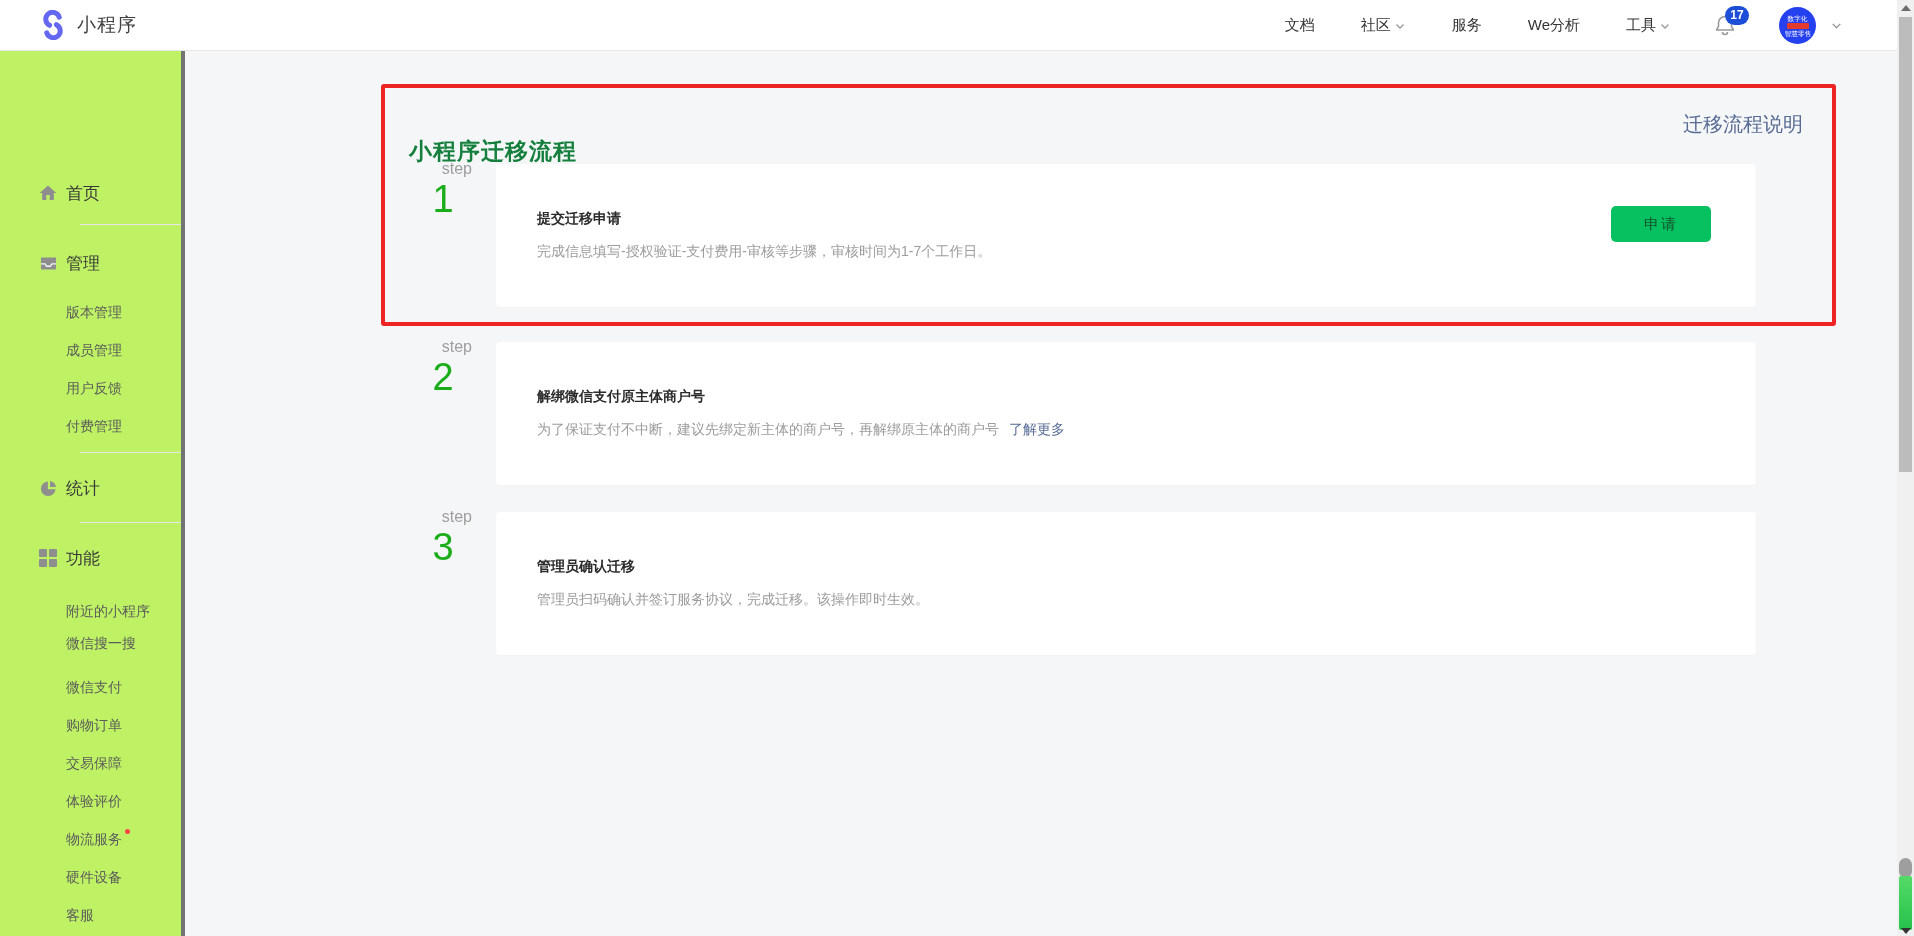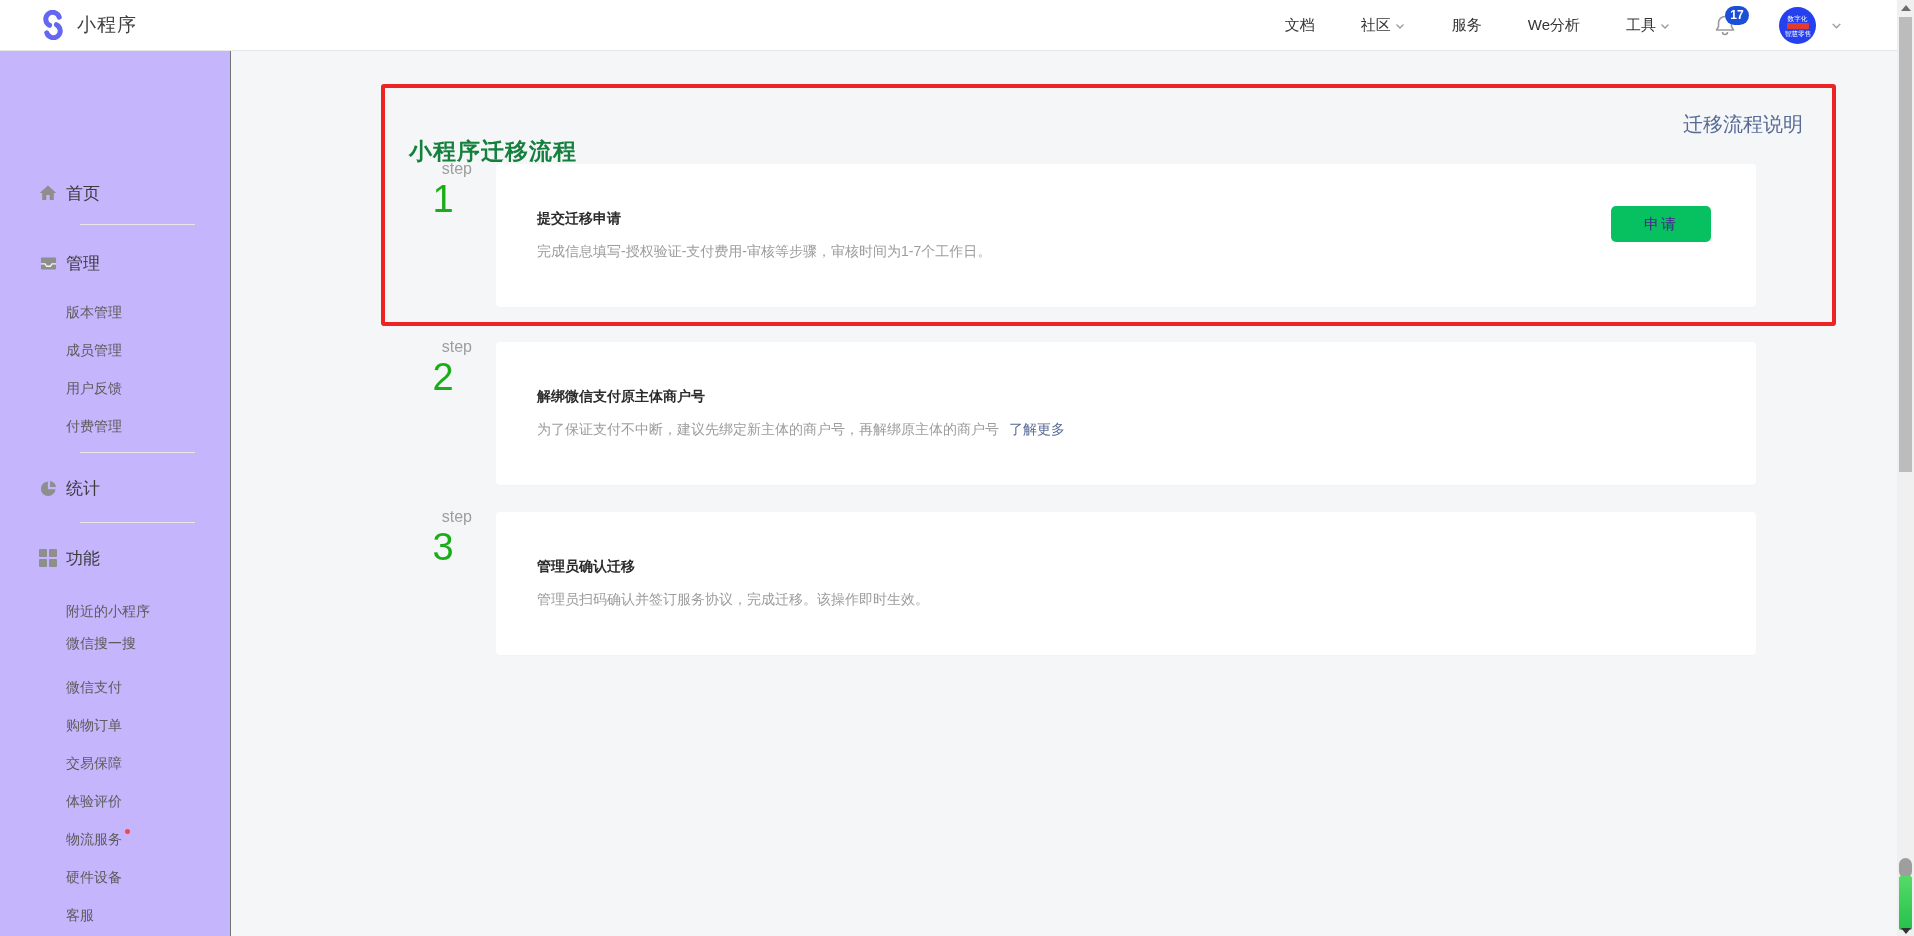--- a/index.html
+++ b/index.html
@@ -21,22 +21,22 @@
     background:#1d4ed8; color:#fff; font-size:12px; font-weight:bold; border-radius:10px;
     display:flex; align-items:center; justify-content:center; padding:0 5px; }
   .avatar { margin-left:40px; width:37px; height:37px; border-radius:50%; background:#2540ee;
     color:#fff; display:flex; flex-direction:column; align-items:center; justify-content:center;
     overflow:hidden; cursor:pointer; line-height:1; }
   .avatar .a-line { font-size:7px; transform:scale(.95); white-space:nowrap; }
   .avatar .a-band { width:22px; height:6px; background:#e23b2e; margin:1px 0; border-radius:1px; }
   .acct-caret { margin-left:14px; cursor:pointer; }
 
   
-  .sidebar { position:absolute; left:0; top:51px; width:231px; height:885px;
-    background:#c4b5fd; border-right:1px solid #737373; overflow:hidden; }
+  .sidebar { position:absolute; left:0; top:51px; width:185px; height:885px;
+    background:#bef264; border-right:4px solid #737373; overflow:hidden; }
   .side-row { position:absolute; left:0; width:220px; height:24px;
     display:flex; align-items:center; cursor:pointer; }
   .side-row .s-icon { position:absolute; left:38px; width:20px; height:20px;
     display:flex; align-items:center; justify-content:center; }
   .side-row .s-label { position:absolute; left:66px; font-size:17px; color:#3a3a3a; }
   .side-sub { position:absolute; left:66px; height:20px; font-size:14px; color:#5c5c5c;
     display:flex; align-items:flex-start; cursor:pointer; white-space:nowrap; }
   .side-div { position:absolute; left:80px; width:115px; height:1px; background:#e7e7e7; }
   .grid-icon { display:grid; grid-template-columns:8px 8px; grid-template-rows:8px 8px; gap:2px; }
   .grid-icon i { background:#8e8e8e; border-radius:1px; }
@@ -54,21 +54,21 @@
     font-size:16px; color:#9e9e9e; }
   .step-number { position:absolute; left:414px; width:58px; text-align:center;
     font-size:38px; line-height:42px; color:#1aad19; font-weight:400; }
   .step-card { position:absolute; left:496px; width:1260px; height:143px; background:#fff;
     border-radius:4px; box-shadow:0 1px 2px rgba(0,0,0,.02);
     display:flex; flex-direction:column; justify-content:center; padding-left:41px; gap:15px; }
   .card-title { font-size:14px; color:#2b2b2b; font-weight:600; }
   .card-desc { font-size:14px; color:#9c9c9c; }
   .card-desc .more-link { color:#576b95; margin-left:6px; cursor:pointer; text-decoration:none; }
   .apply-btn { position:absolute; right:45px; top:42px; width:100px; height:36px;
-    background:#07c160; color:#4c1d95; font-size:15px; border:none; border-radius:5px;
+    background:#07c160; color:#14532d; font-size:15px; border:none; border-radius:5px;
     cursor:pointer; display:flex; align-items:center; justify-content:center; letter-spacing:2px; }
 
   
   .scrollbar { position:absolute; right:0; top:0; width:17px; height:936px;
     background:#f0f0f0; z-index:30; }
   .sb-up { position:absolute; top:5px; left:3.5px; width:0; height:0;
     border-left:5px solid transparent; border-right:5px solid transparent;
     border-bottom:6px solid #6d6d6d; }
   .sb-thumb { position:absolute; left:2px; top:17px; width:13px; height:455px; background:#bcbcbc; }
   .sb-cap { position:absolute; left:2px; top:858px; width:13px; height:20px;

